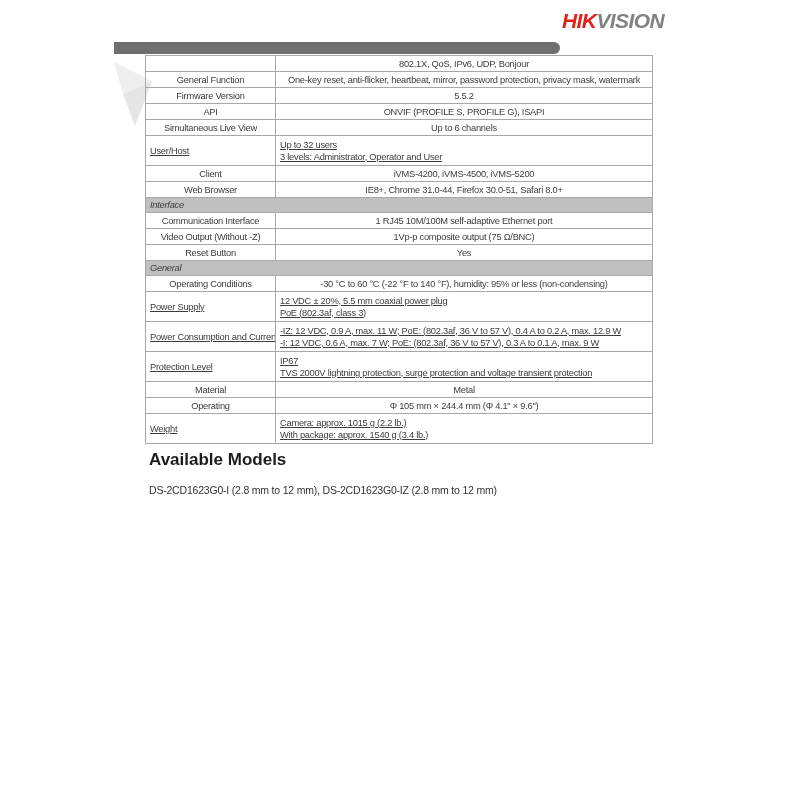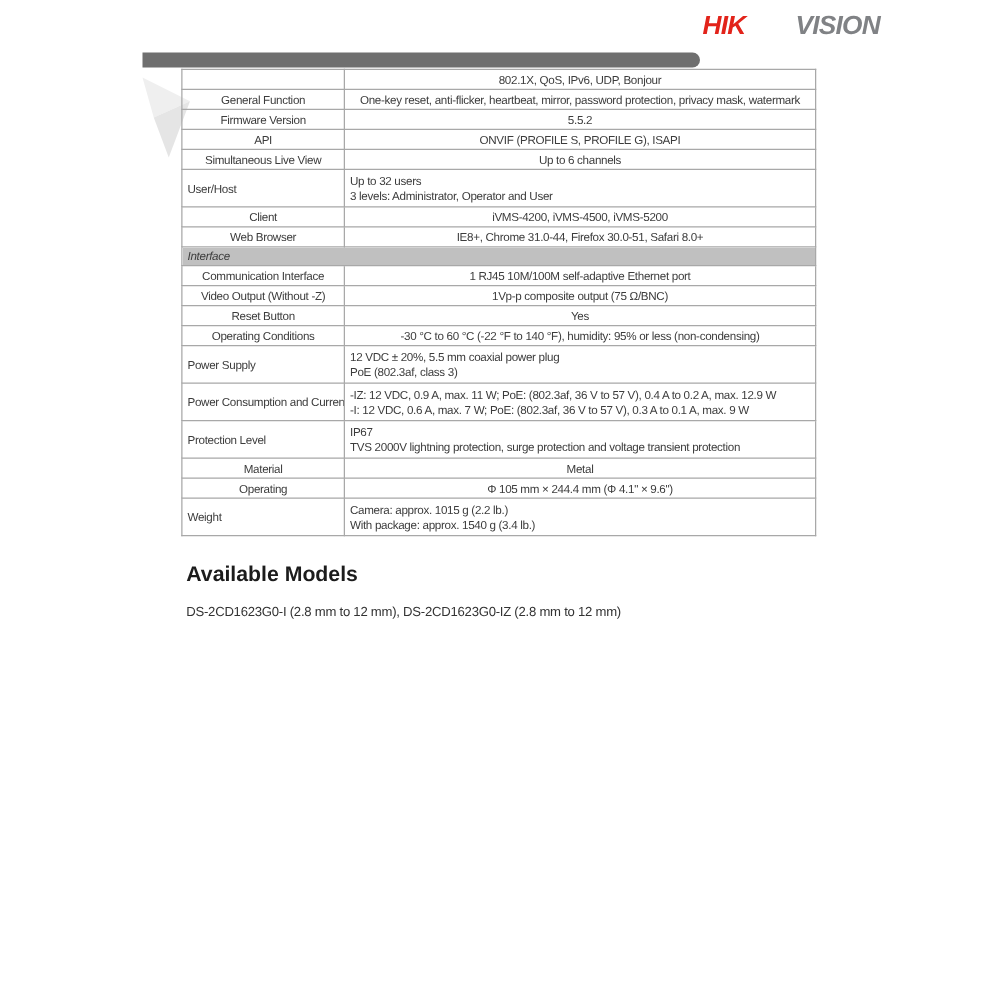--- a/index.html
+++ b/index.html
@@ -16,21 +16,21 @@
     position: absolute;
     top: 9px;
     left: 562px;
     font-style: italic;
     font-weight: bold;
     font-size: 21px;
     letter-spacing: -0.6px;
     white-space: nowrap;
   }
   .logo-hik { color: var(--logo-hik, #e2231a); }
-  .logo-vision { color: var(--logo-vision, #808285); margin-left: 40px; }
+  .logo-vision { color: var(--logo-vision, #808285); }
   
   .divider-bar {
     position: absolute;
     left: 114px;
     top: 42px;
     width: 446px;
     height: 12px;
     background: var(--bar-color, #6f6f6f);
     border-radius: 0 6px 6px 0;
   }
@@ -54,21 +54,21 @@
     line-height: 12px;
   }
   table.spec td {
     border: 1px solid var(--table-border, #a8a8a8);
     padding: 1px 4px;
     vertical-align: middle;
     overflow: hidden;
   }
   table.spec td.label { width: 121px; }
   tr.single  { height: 16px; text-align: center; }
-  tr.double  { height: 30px; }
+  tr.double  { height: 30px; text-decoration: underline; }
   tr.section { height: 15px; }
   tr.section td {
     background: var(--section-bg, #c0c0c0);
     font-weight: normal;
     font-style: italic;
   }
   td.value div, td.label { white-space: nowrap; }
   
   .models-heading {
     position: absolute;
@@ -168,20 +168,23 @@
           <td class="value">
             <div>1Vp-p composite output (75 Ω/BNC)</div>
           </td>
         </tr>
         <tr class="single">
           <td class="label">Reset Button</td>
           <td class="value">
             <div>Yes</div>
           </td>
         </tr>
+        <tr class="section">
+          <td colspan="2">General</td>
+        </tr>
         <tr class="single">
           <td class="label">Operating Conditions</td>
           <td class="value">
             <div>-30 °C to 60 °C (-22 °F to 140 °F), humidity: 95% or less (non-condensing)</div>
           </td>
         </tr>
         <tr class="double">
           <td class="label">Power Supply</td>
           <td class="value">
             <div>12 VDC ± 20%, 5.5 mm coaxial power plug</div>

